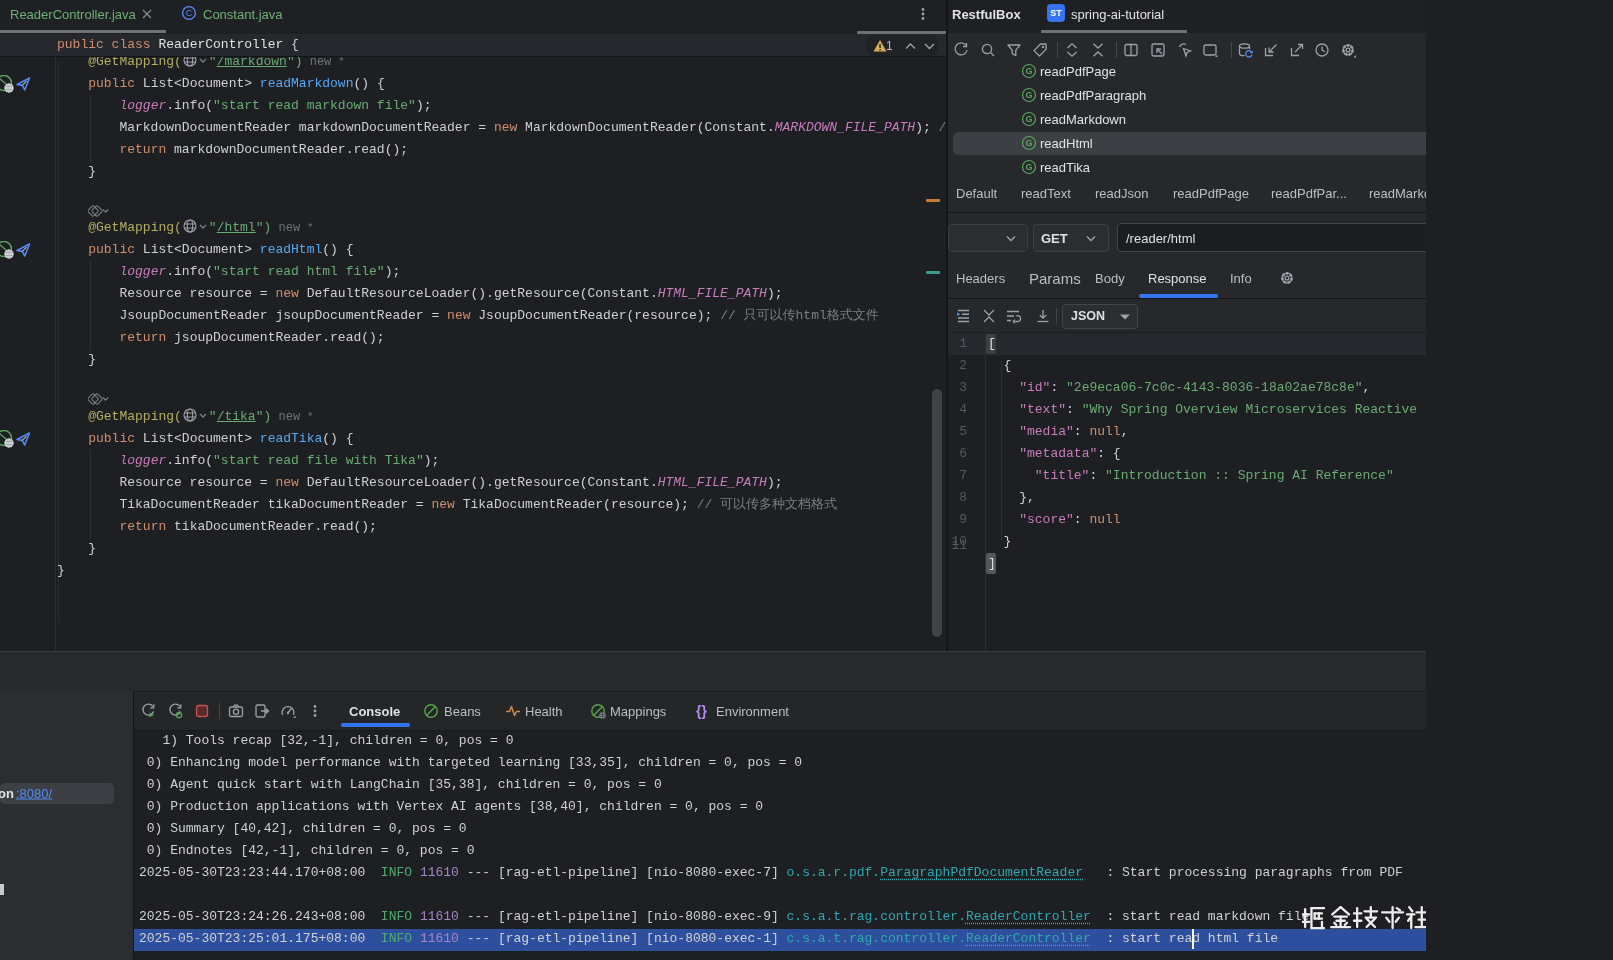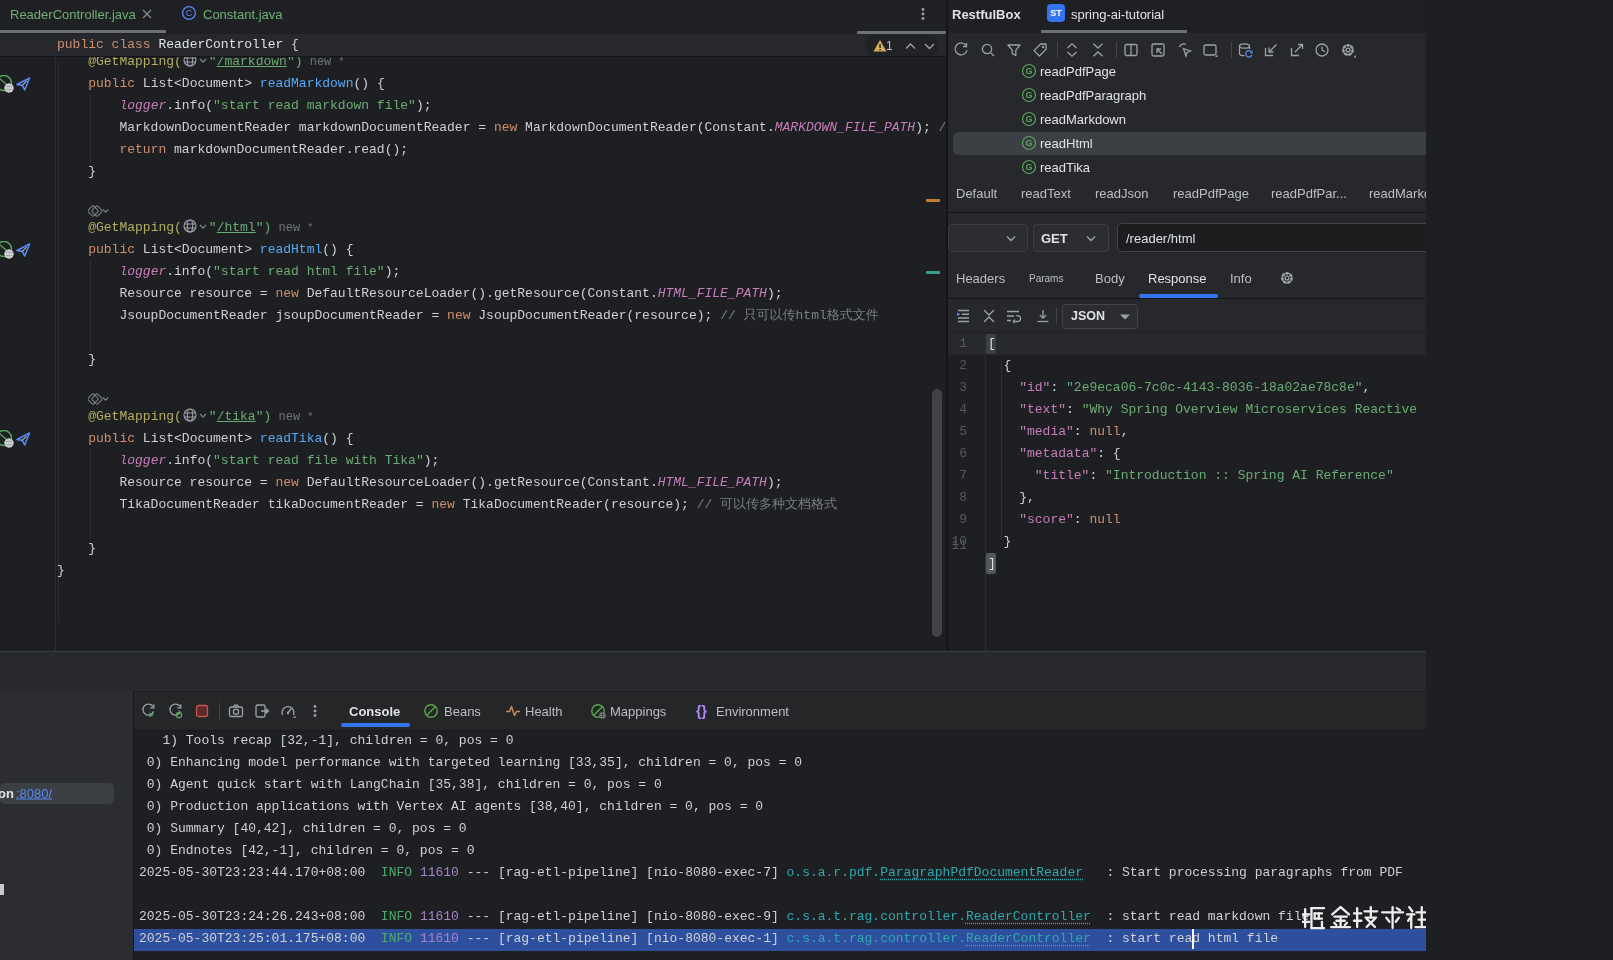--- a/index.html
+++ b/index.html
@@ -46,31 +46,33 @@
 <div class="m" style="left:57px;top:184px;">    <span class="an">@GetMapping(</span><svg width="27" height="16" viewBox="0 0 27 16" style="vertical-align:-3px">
           <circle cx="8" cy="8" r="6" fill="none" stroke="#9da0a8" stroke-width="1.1"></circle>
           <ellipse cx="8" cy="8" rx="2.7" ry="6" fill="none" stroke="#9da0a8" stroke-width="1.1"></ellipse>
           <path d="M2.2 6 H13.8 M2.2 10 H13.8" stroke="#9da0a8" stroke-width="1.1" fill="none"></path>
           <path d="M18 7 l3 3 l3 -3" stroke="#7a7e85" stroke-width="1.3" fill="none"></path>
         </svg><span class="st">"<u>/html</u>")</span><span style="color:#6f737a;font-size:12px">&nbsp;new <span style="font-size:10px">*</span></span></div>
 <div class="m" style="left:57px;top:206px;">    <span class="kw">public</span> List&lt;Document&gt; <span class="mt">readHtml</span>() {</div>
 <div class="m" style="left:57px;top:228px;">        <span class="fl">logger</span>.info(<span class="st">"start read html file"</span>);</div>
 <div class="m" style="left:57px;top:250px;">        Resource resource = <span class="kw">new</span> DefaultResourceLoader().getResource(Constant.<span class="fl">HTML_FILE_PATH</span>);</div>
 <div class="m" style="left:57px;top:272px;">        JsoupDocumentReader jsoupDocumentReader = <span class="kw">new</span> JsoupDocumentReader(resource); <span class="cm">// 只可以传html格式文件</span></div>
+<div class="m" style="left:57px;top:294px;">        <span class="kw">return</span> jsoupDocumentReader.read();</div>
 <div class="m" style="left:57px;top:316px;">    }</div>
 <div class="m" style="left:57px;top:373px;">    <span class="an">@GetMapping(</span><svg width="27" height="16" viewBox="0 0 27 16" style="vertical-align:-3px">
           <circle cx="8" cy="8" r="6" fill="none" stroke="#9da0a8" stroke-width="1.1"></circle>
           <ellipse cx="8" cy="8" rx="2.7" ry="6" fill="none" stroke="#9da0a8" stroke-width="1.1"></ellipse>
           <path d="M2.2 6 H13.8 M2.2 10 H13.8" stroke="#9da0a8" stroke-width="1.1" fill="none"></path>
           <path d="M18 7 l3 3 l3 -3" stroke="#7a7e85" stroke-width="1.3" fill="none"></path>
         </svg><span class="st">"<u>/tika</u>")</span><span style="color:#6f737a;font-size:12px">&nbsp;new <span style="font-size:10px">*</span></span></div>
 <div class="m" style="left:57px;top:395px;">    <span class="kw">public</span> List&lt;Document&gt; <span class="mt">readTika</span>() {</div>
 <div class="m" style="left:57px;top:417px;">        <span class="fl">logger</span>.info(<span class="st">"start read file with Tika"</span>);</div>
 <div class="m" style="left:57px;top:439px;">        Resource resource = <span class="kw">new</span> DefaultResourceLoader().getResource(Constant.<span class="fl">HTML_FILE_PATH</span>);</div>
 <div class="m" style="left:57px;top:461px;">        TikaDocumentReader tikaDocumentReader = <span class="kw">new</span> TikaDocumentReader(resource); <span class="cm">// 可以传多种文档格式</span></div>
+<div class="m" style="left:57px;top:483px;">        <span class="kw">return</span> tikaDocumentReader.read();</div>
 <div class="m" style="left:57px;top:505px;">    }</div>
 <div class="m" style="left:57px;top:527px;">}</div>
 </div>
 <div class="a" style="left:55px;top:34px;width:1px;height:617px;background:#2b2d31;"></div>
 <div class="a" style="left:0px;top:34px;width:946px;height:22px;background:#26282e;border-bottom:1px solid #141517;"></div>
 <div class="m" style="left:57px;top:34px;"><span class="kw">public class</span> <span class="wt">ReaderController</span> {</div>
 <div class="a" style="left:866px;top:35px;width:72px;height:21px;background:#212226;border-radius:8px;"></div>
 <div class="a" style="left:857px;top:31px;width:89px;height:3px;background:#6e7277;border-radius:1px;"></div>
 <div class="s" style="left:886px;top:46px;transform:translateY(-50%);font-size:12px;color:#bcbec4;font-weight:normal;">1</div>
 <svg class="a" style="left:872px;top:38px;" width="70" height="16" viewBox="0 0 70 16">
@@ -244,21 +246,21 @@
       <path d="M1 2.5 l4 4 l4 -4" stroke="#9da0a8" stroke-width="1.4" fill="none"></path>
     </svg>
 <div class="a" style="left:1117px;top:223px;width:404px;height:29px;background:#1b1d1f;border-radius:4px;border:1px solid #43454a;box-sizing:border-box;"></div>
 <div class="s" style="left:1126px;top:238px;transform:translateY(-50%);font-size:13px;color:#dfe1e5;font-weight:normal;">/reader/html</div>
 <div class="a" style="left:1527px;top:223px;width:77px;height:29px;background:#26282b;border-radius:4px;border:1px solid #4e5157;box-sizing:border-box;"></div>
 <svg class="a" style="left:1540px;top:230px;" width="16" height="16" viewBox="0 0 16 16">
       <path d="M2 8.5 L13.5 2.5 L9 13.5 L6.8 9.3 Z M6.8 9.3 L10.5 5.5" fill="none" stroke="#548af7" stroke-width="1.3" stroke-linejoin="round"></path>
     </svg>
 <div class="s" style="left:1562px;top:238px;transform:translateY(-50%);font-size:13px;color:#dfe1e5;font-weight:bold;">Send</div>
 <div class="s" style="left:956px;top:278px;transform:translateY(-50%);font-size:13px;color:#bcbec4;font-weight:normal;">Headers</div>
-<div class="s" style="left:1029px;top:278px;transform:translateY(-50%);font-size:10px;color:#bcbec4;font-weight:normal;text-align:center;">Params</div>
+<div class="s" style="left:1029px;top:278px;transform:translateY(-50%);font-size:15px;color:#bcbec4;font-weight:normal;text-align:center;">Params</div>
 <div class="s" style="left:1095px;top:278px;transform:translateY(-50%);font-size:13px;color:#bcbec4;font-weight:normal;">Body</div>
 <div class="s" style="left:1148px;top:278px;transform:translateY(-50%);font-size:13px;color:#dfe1e5;font-weight:normal;">Response</div>
 <div class="s" style="left:1230px;top:278px;transform:translateY(-50%);font-size:13px;color:#bcbec4;font-weight:normal;">Info</div>
 <svg class="a" style="left:1279px;top:270px;" width="16" height="16" viewBox="0 0 16 16">
       <circle cx="8" cy="8" r="4.6" fill="none" stroke="#9da0a8" stroke-width="2.6" stroke-dasharray="2.4 1.62"></circle>
       <circle cx="8" cy="8" r="4.9" stroke="#9da0a8" stroke-width="1.3" fill="none"></circle>
       <circle cx="8" cy="8" r="1.9" stroke="#9da0a8" stroke-width="1.3" fill="none"></circle>
     </svg>
 <div class="a" style="left:1139px;top:294px;width:79px;height:4px;background:#3574f0;border-radius:2px;"></div>
 <div class="a" style="left:948px;top:298px;width:665px;height:1px;background:#141517;"></div>

